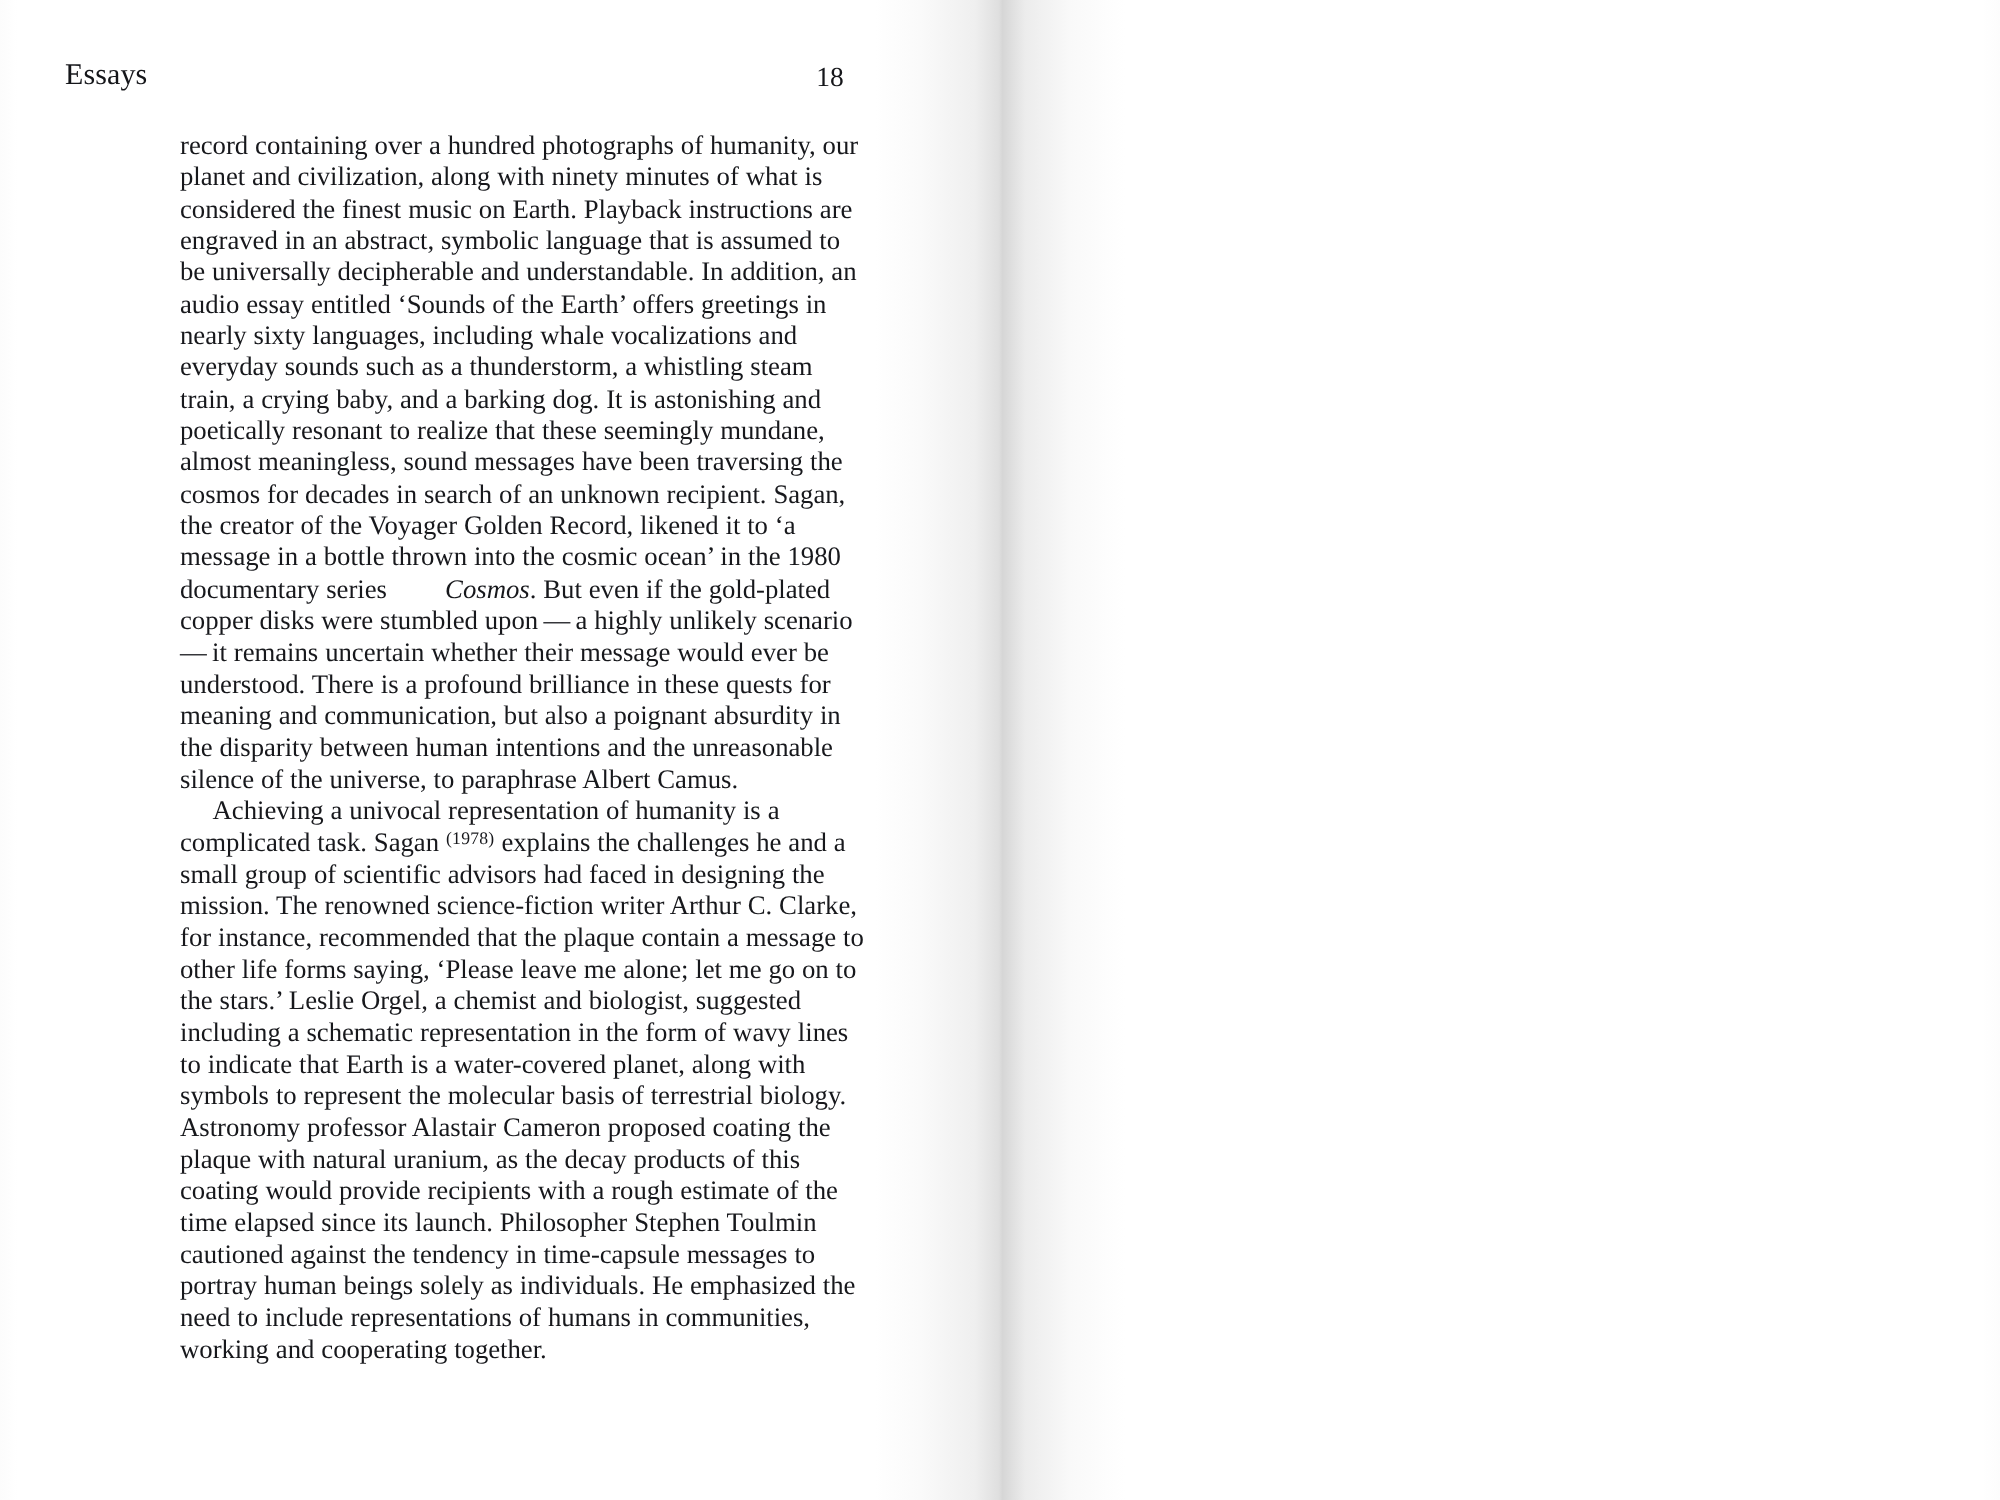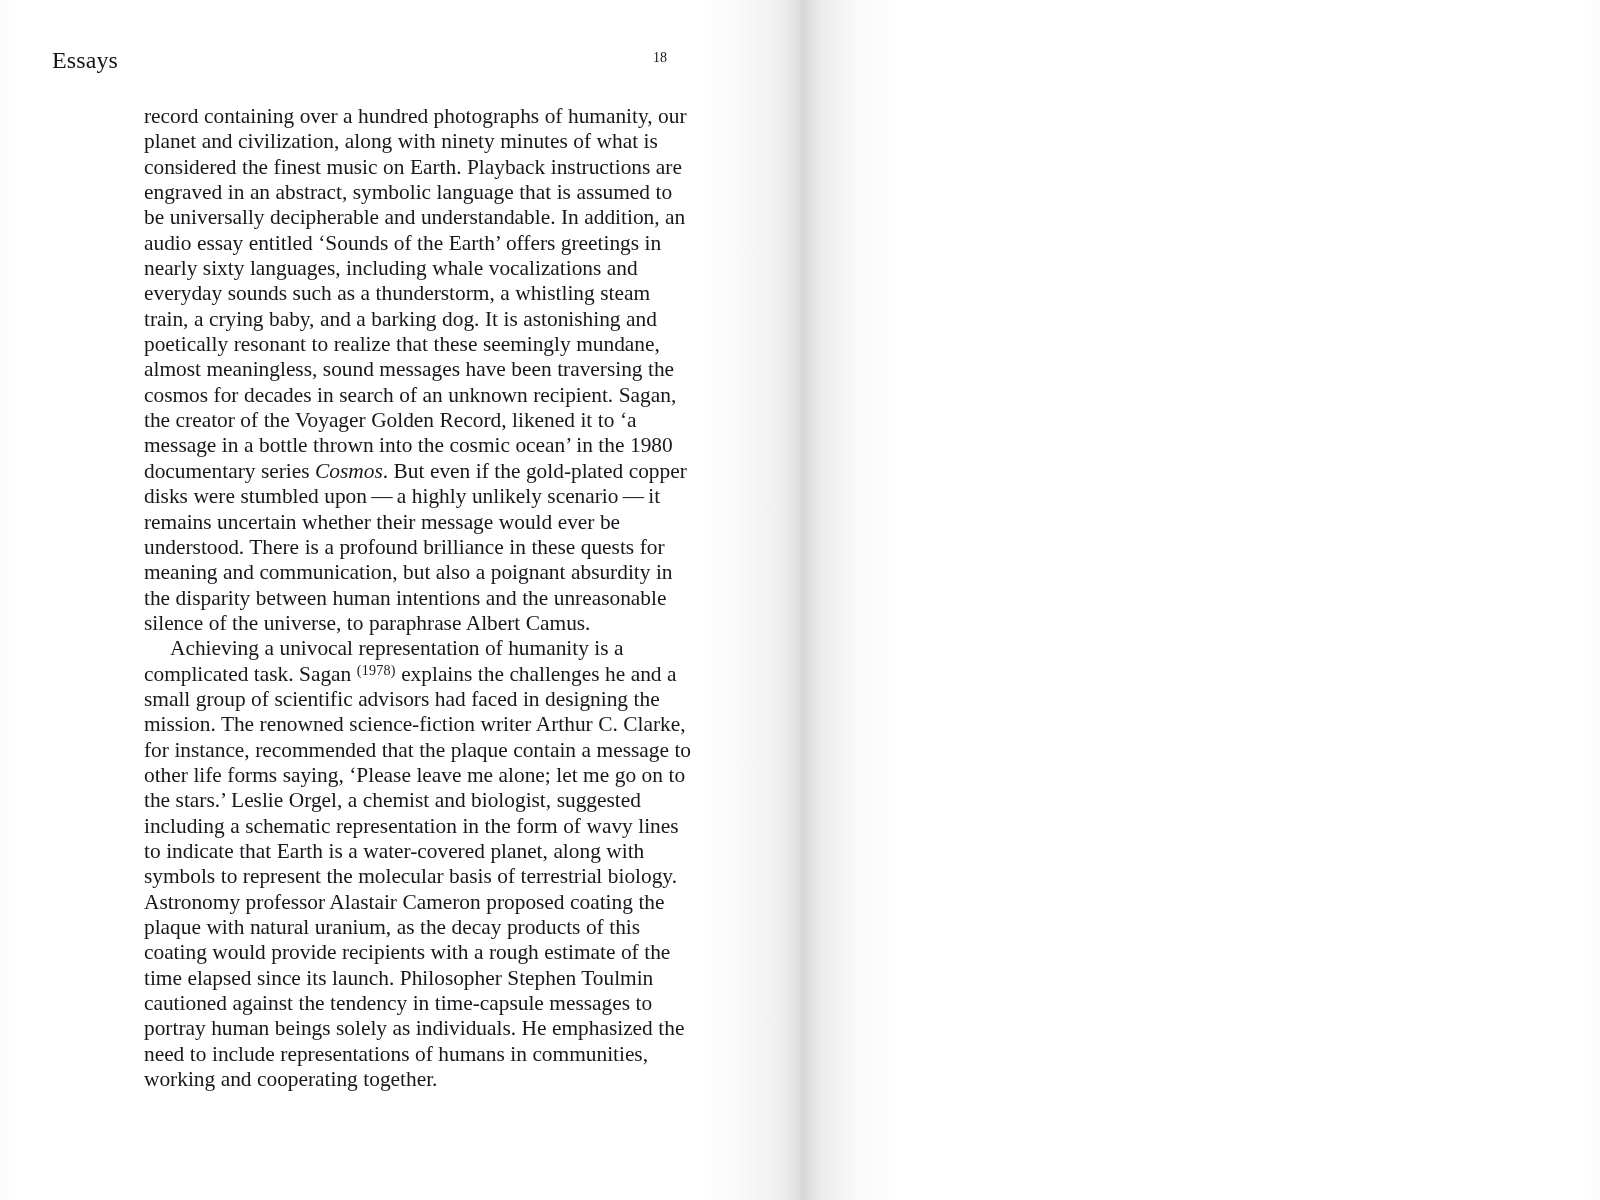--- a/index.html
+++ b/index.html
@@ -67,21 +67,21 @@
   
   .runhead {
     position: absolute;
     font-size: 20.5px;
     line-height: 1;
     color: #15161a;
     letter-spacing: 0.1px;
     white-space: nowrap;
   }
   .runhead-left-title { left: 52px;  top: 48px; font-size: 24px; }
-  .runhead-left-folio { left: 653px; top: 51px; font-size: 14px; }
+  .runhead-left-folio { left: 653px; top: 51px; font-size: 22px; }
 
   
   .col {
     position: absolute;
     font-size: 21.4px;
     line-height: 25.35px;
     text-align: left;
     color: #17181c;
     letter-spacing: -0.02px;
     word-spacing: 0.2px;
@@ -89,21 +89,21 @@
   .col-left  { left: 144px; top: 104px; width: 552px; }
 
   .col p {
     margin: 0;
     text-indent: 0;
   }
   .col p.indent {
     text-indent: 26px;
   }
 
-  i, em { font-style: italic; }
+  i, em { font-style: italic; margin-left: 41px; }
   .supnum {
     font-size: 0.66em;
     vertical-align: 0.42em;
     line-height: 0;
     letter-spacing: 0.2px;
     text-align: center;
   }
 </style>
 </head>
 <body>

